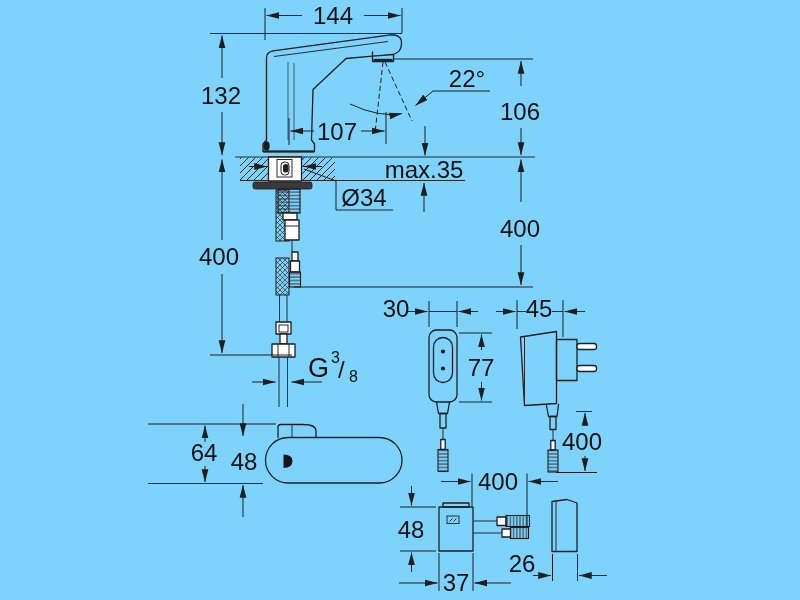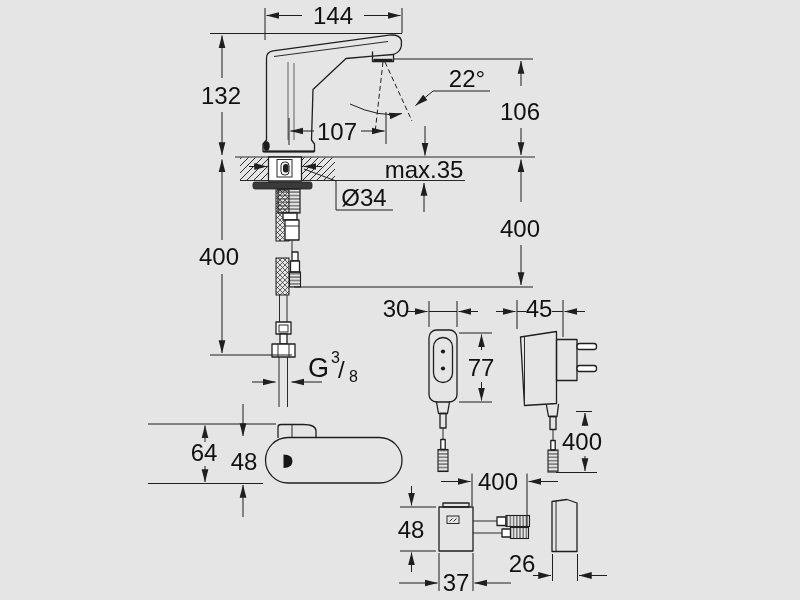--- a/index.html
+++ b/index.html
@@ -1,16 +1,16 @@
 <!DOCTYPE html>
 <html><head>
 <meta charset="utf-8">
 <style>
   html,body{margin:0;padding:0;background:#fff;}
-  #stage{position:relative;width:800px;height:600px;background:#e5e5e5;overflow:hidden;
+  #stage{position:relative;width:800px;height:600px;background:#7dd3fc;overflow:hidden;
          font-family:"Liberation Sans", sans-serif;}
   svg{position:absolute;left:0;top:0;}
   .outline{fill:none;stroke:#1f1f1f;stroke-width:1.3;stroke-linejoin:round;stroke-linecap:round;}
   .thin{fill:none;stroke:#2a2a2a;stroke-width:1;}
   .dimline{fill:none;stroke:#1f1f1f;stroke-width:1;}
   .dash{fill:none;stroke:#1f1f1f;stroke-width:1;stroke-dasharray:5 3;}
   .whitefill{fill:#ffffff;stroke:#1f1f1f;stroke-width:1.3;stroke-linejoin:round;}
   .darkfill{fill:#3a3a3a;stroke:#1f1f1f;stroke-width:0.8;}
   .dim{font-family:"Liberation Sans", sans-serif;font-size:24px;fill:#111;}
   .dimsup{font-family:"Liberation Sans", sans-serif;font-size:16px;fill:#111;}

